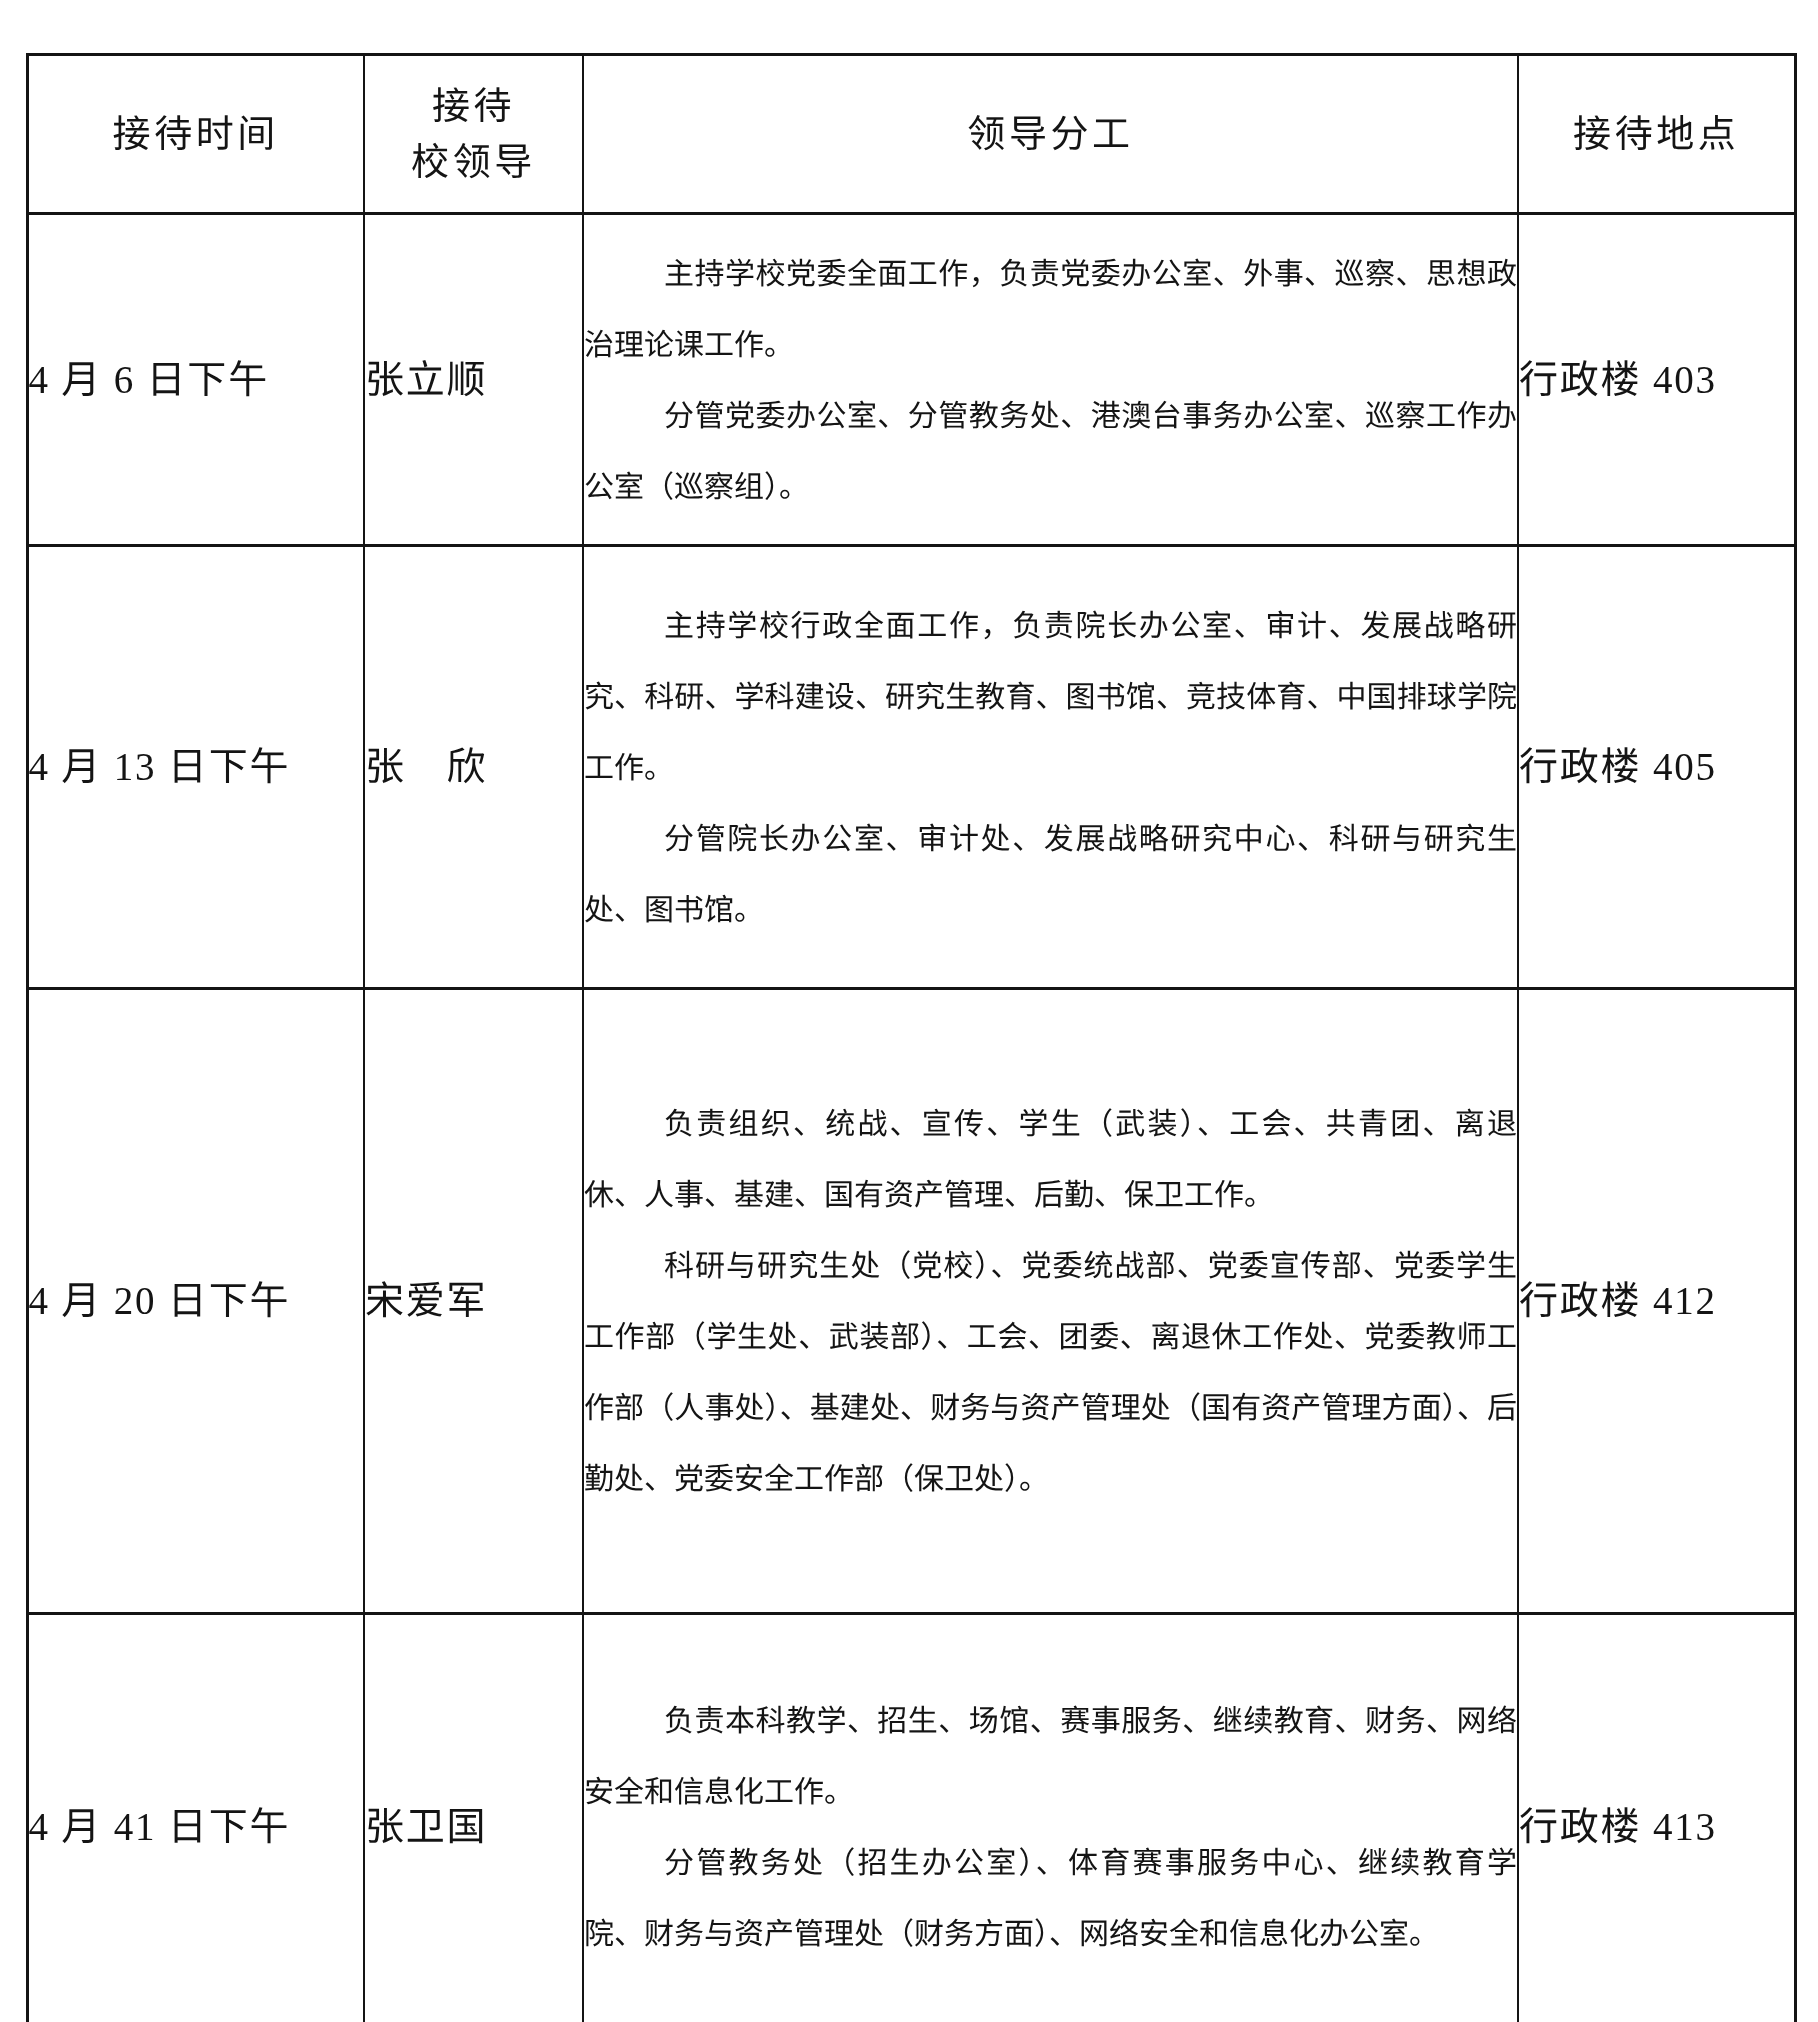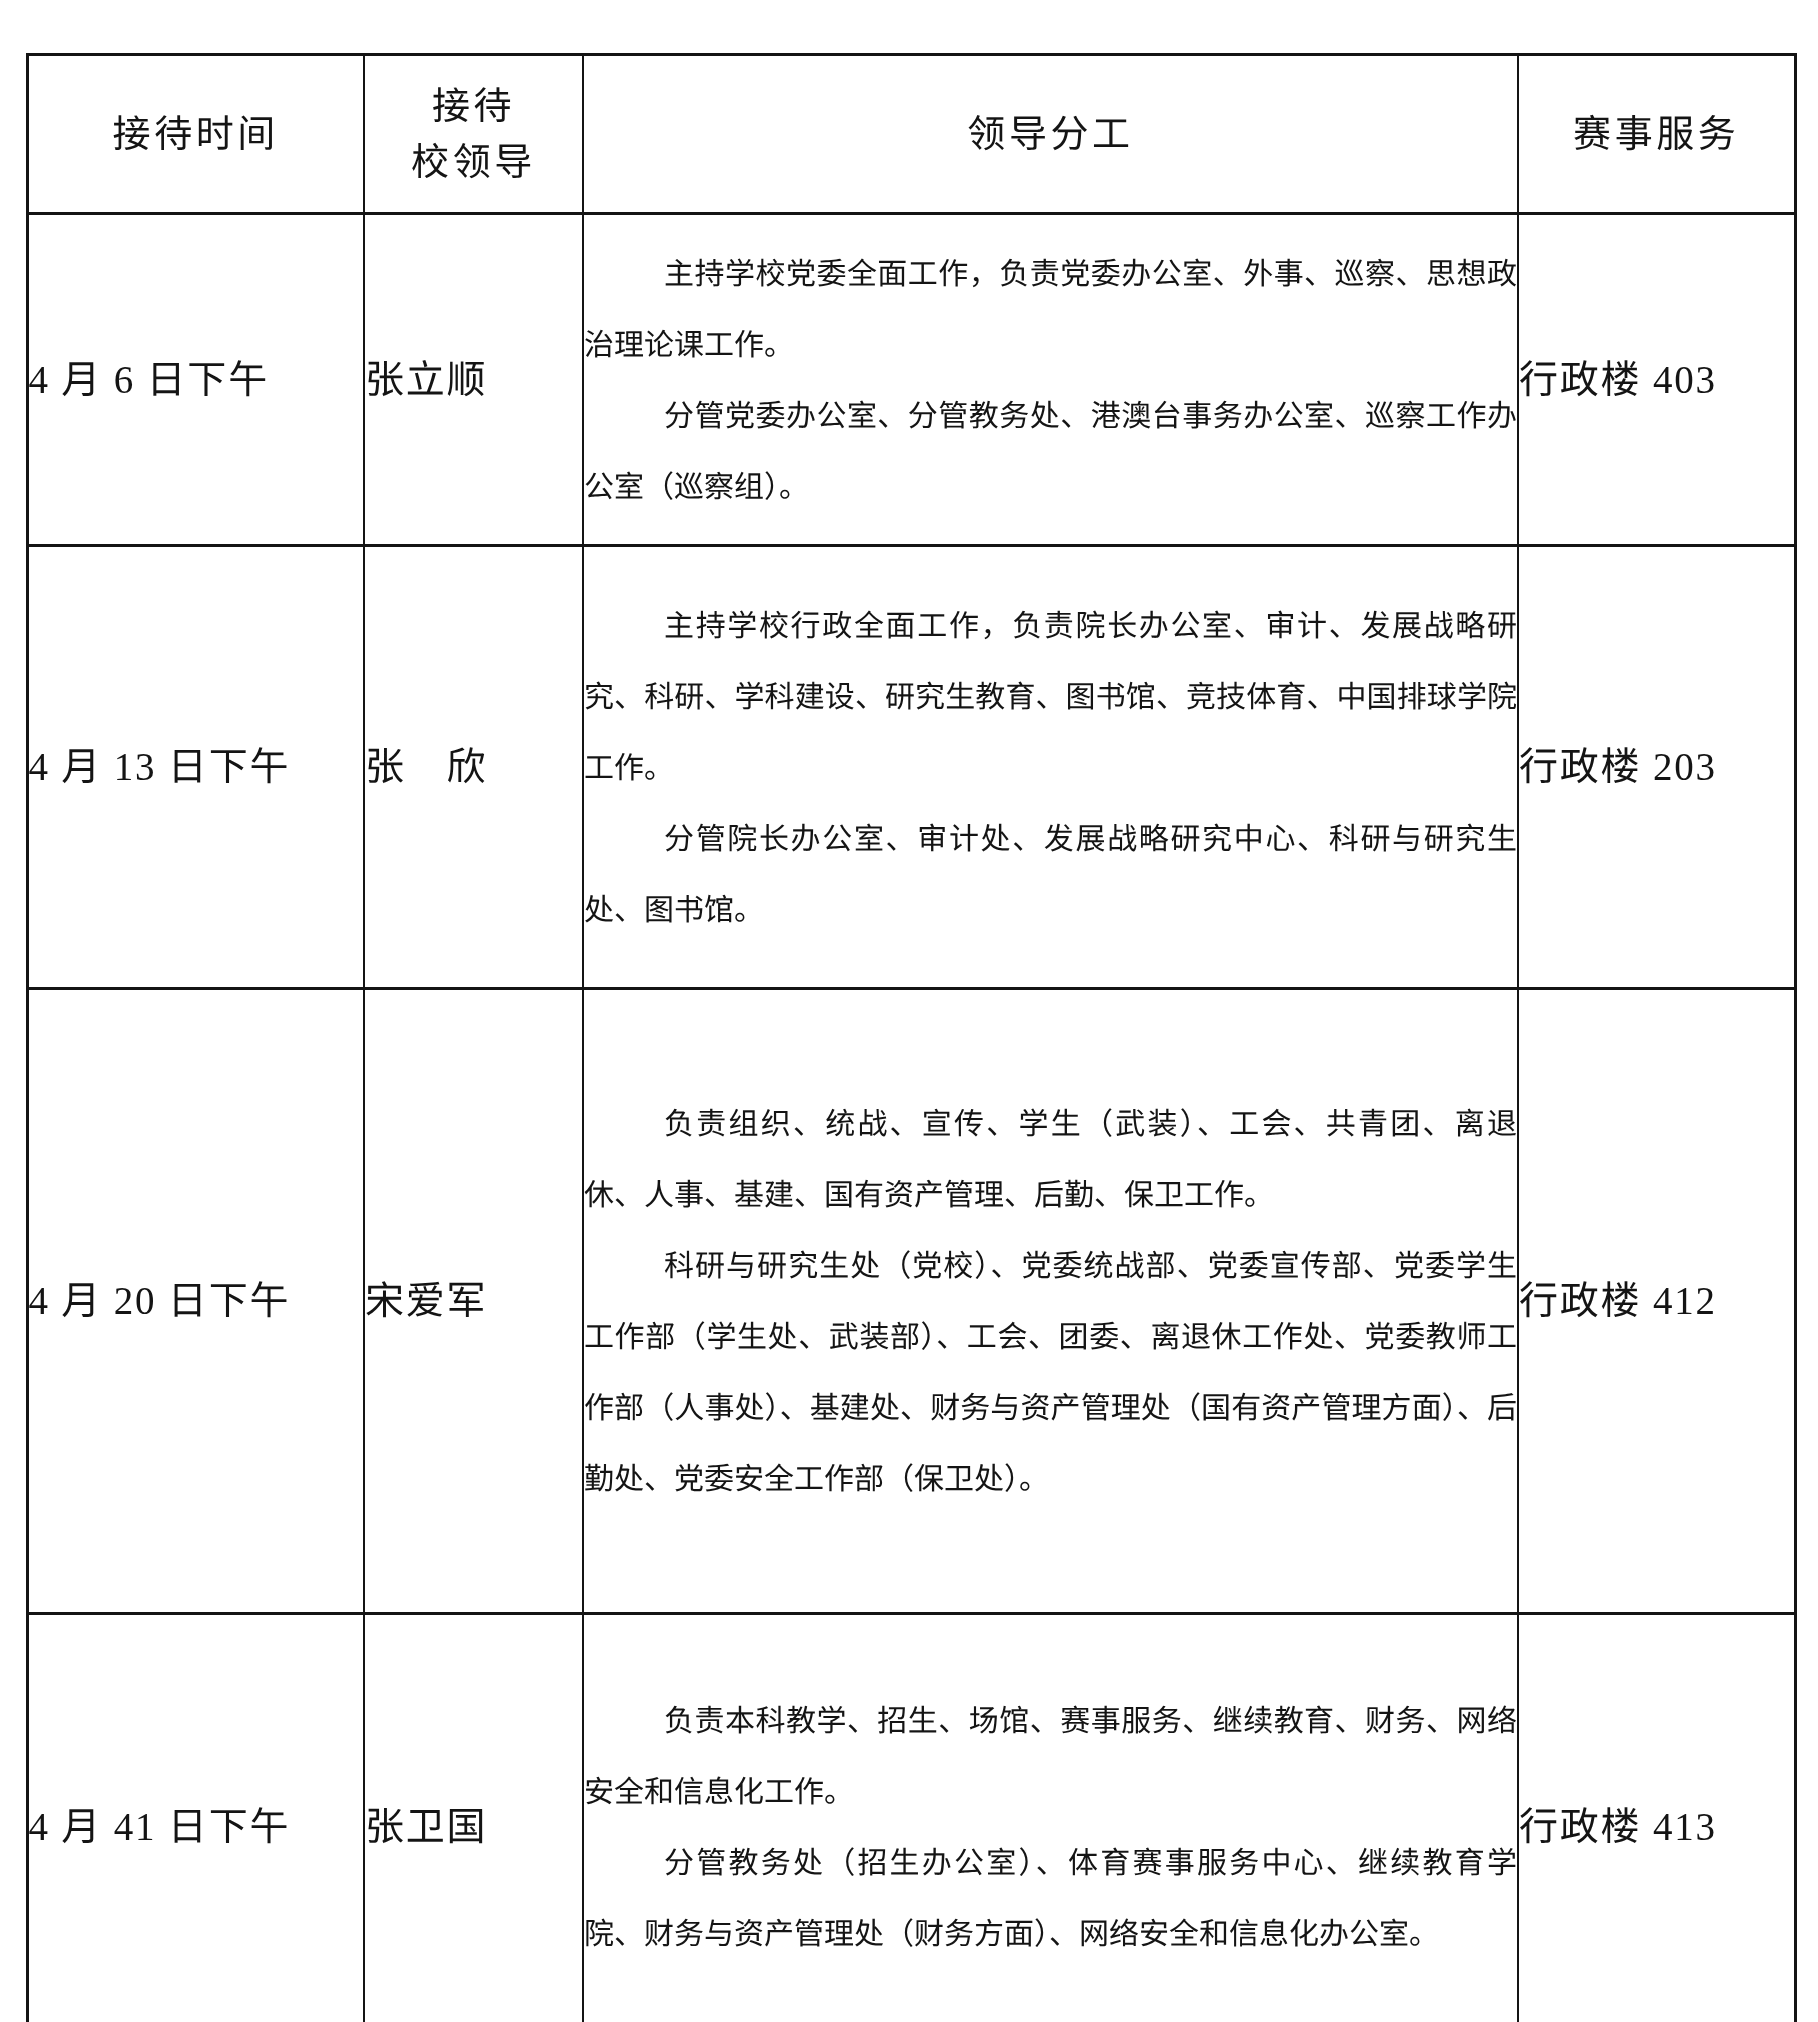--- a/index.html
+++ b/index.html
@@ -86,41 +86,41 @@
       <col style="width:277px">
     </colgroup>
     <thead>
       <tr class="header-row">
         <th>接待时间</th>
         <th>
           <span class="stack-line">接待</span>
           <span class="stack-line">校领导</span>
         </th>
         <th>领导分工</th>
-        <th>赛事服务</th>
+        <th>接待地点</th>
       </tr>
     </thead>
     <tbody>
       <tr class="row-1">
         <td class="time-cell">4 月 6 日下午</td>
         <td class="leader-cell">张立顺</td>
         <td class="duties-cell">
           <p>主持学校党委全面工作，负责党委办公室、外事、巡察、思想政治理论课工作。</p>
           <p>分管党委办公室、分管教务处、港澳台事务办公室、巡察工作办公室（巡察组）。</p>
         </td>
         <td class="location-cell">行政楼 403</td>
       </tr>
       <tr class="row-2">
         <td class="time-cell">4 月 13 日下午</td>
         <td class="leader-cell">张　欣</td>
         <td class="duties-cell">
           <p>主持学校行政全面工作，负责院长办公室、审计、发展战略研究、科研、学科建设、研究生教育、图书馆、竞技体育、中国排球学院工作。</p>
           <p>分管院长办公室、审计处、发展战略研究中心、科研与研究生处、图书馆。</p>
         </td>
-        <td class="location-cell">行政楼 203</td>
+        <td class="location-cell">行政楼 405</td>
       </tr>
       <tr class="row-3">
         <td class="time-cell">4 月 20 日下午</td>
         <td class="leader-cell">宋爱军</td>
         <td class="duties-cell">
           <p>负责组织、统战、宣传、学生（武装）、工会、共青团、离退休、人事、基建、国有资产管理、后勤、保卫工作。</p>
           <p>科研与研究生处（党校）、党委统战部、党委宣传部、党委学生工作部（学生处、武装部）、工会、团委、离退休工作处、党委教师工作部（人事处）、基建处、财务与资产管理处（国有资产管理方面）、后勤处、党委安全工作部（保卫处）。</p>
         </td>
         <td class="location-cell">行政楼 412</td>
       </tr>

